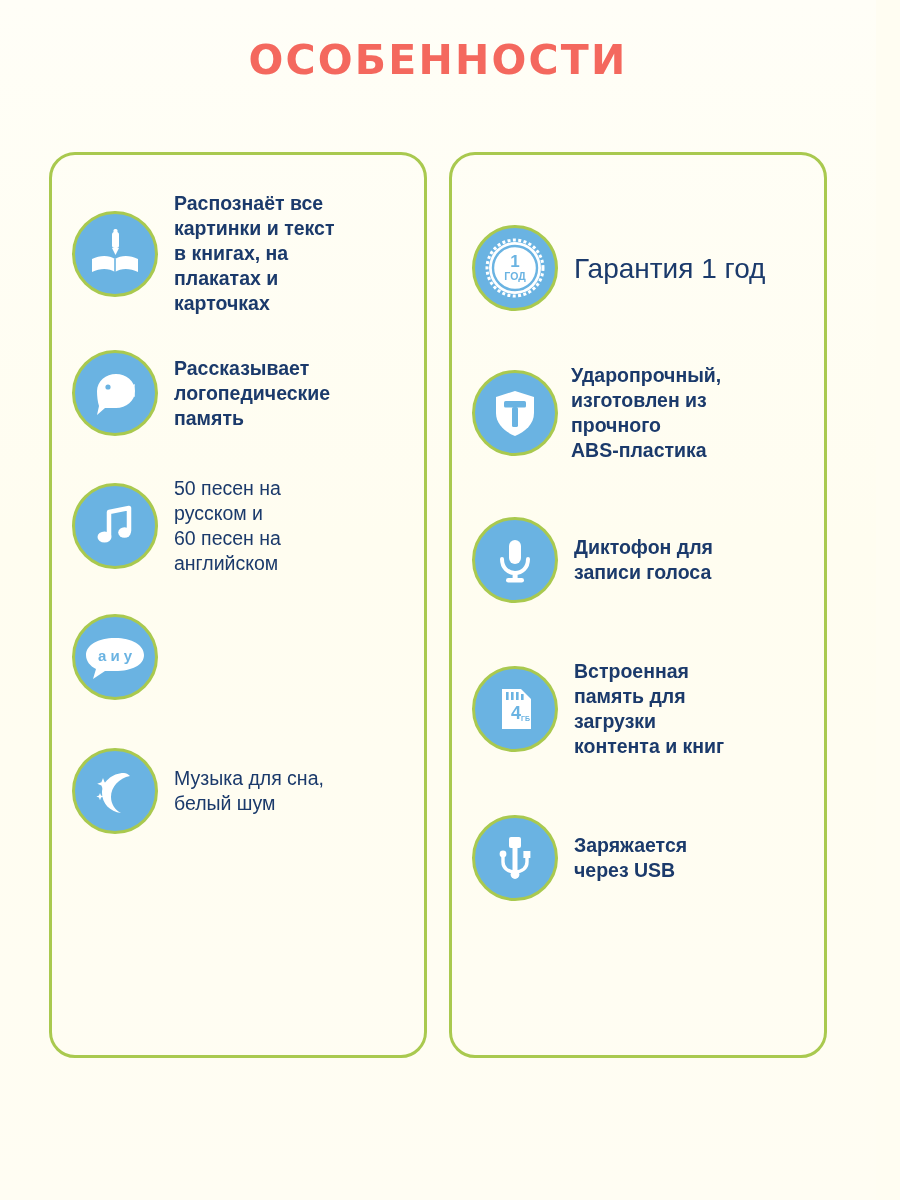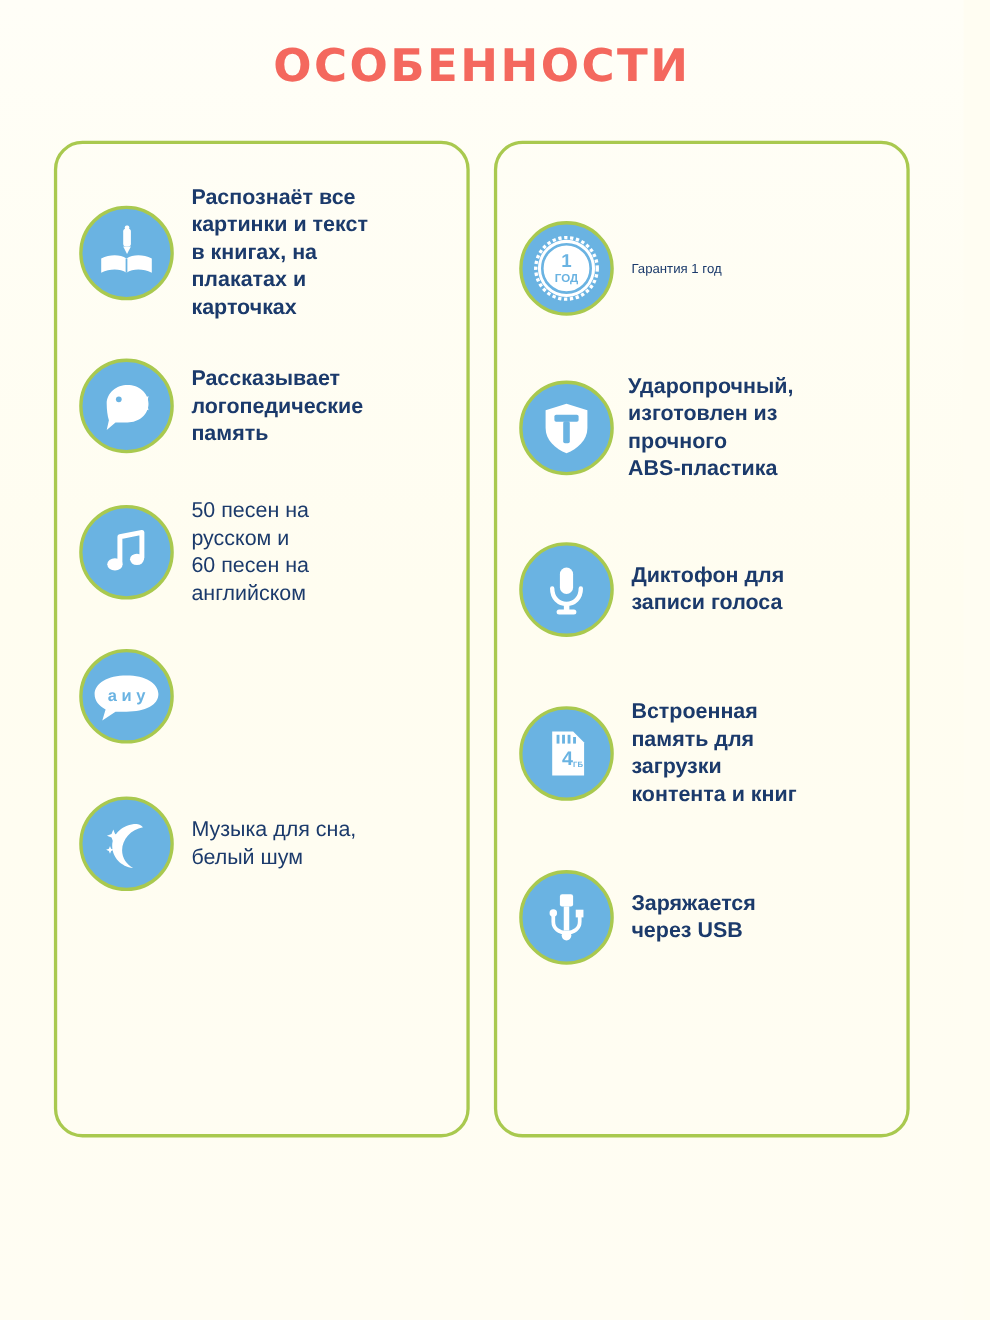--- a/index.html
+++ b/index.html
@@ -32,21 +32,21 @@
     text-transform: uppercase;
     font-family: "DejaVu Sans", sans-serif;
   }
   .title .line {
     display: block;
   }
   .columns {
     display: flex;
     justify-content: center;
     gap: 22px;
-    margin-top: 42px;
+    margin-top: 66px;
   }
   .card {
     width: 378px;
     border: 3px solid #a9c94f;
     border-radius: 26px;
     background: transparent;
     padding: 22px 14px 22px 14px;
     box-sizing: border-box;
     min-height: 906px;
     display: flex;
@@ -85,21 +85,21 @@
   .icon-wrap svg { display: block; }
   .feature-text {
     color: #1b3a6b;
     font-size: 19.5px;
     line-height: 1.28;
     font-weight: bold;
     font-family: "Liberation Sans", sans-serif;
     white-space: pre-line;
   }
   .card.right .feature-text { font-size: 19.5px; }
-  .card.right .feature.warranty .feature-text { font-weight: normal; color: #1b3a6b; font-size: 12px; }
+  .card.right .feature.warranty .feature-text { font-weight: normal; color: #1b3a6b; font-size: 28px; }
   .card.left .feature.songs .feature-text,
   .card.left .feature.speech .feature-text,
   .card.left .feature.sleep .feature-text { font-weight: normal; }
   .card.left .feature.recognize .feature-text,
   .card.left .feature.tales .feature-text { font-weight: bold; }
 
   
   .card.left .feature.recognize { margin-top: 14px; margin-bottom: 34px; }
   .card.left .feature.tales { margin-bottom: 40px; }
   .card.left .feature.songs { margin-bottom: 38px; }

